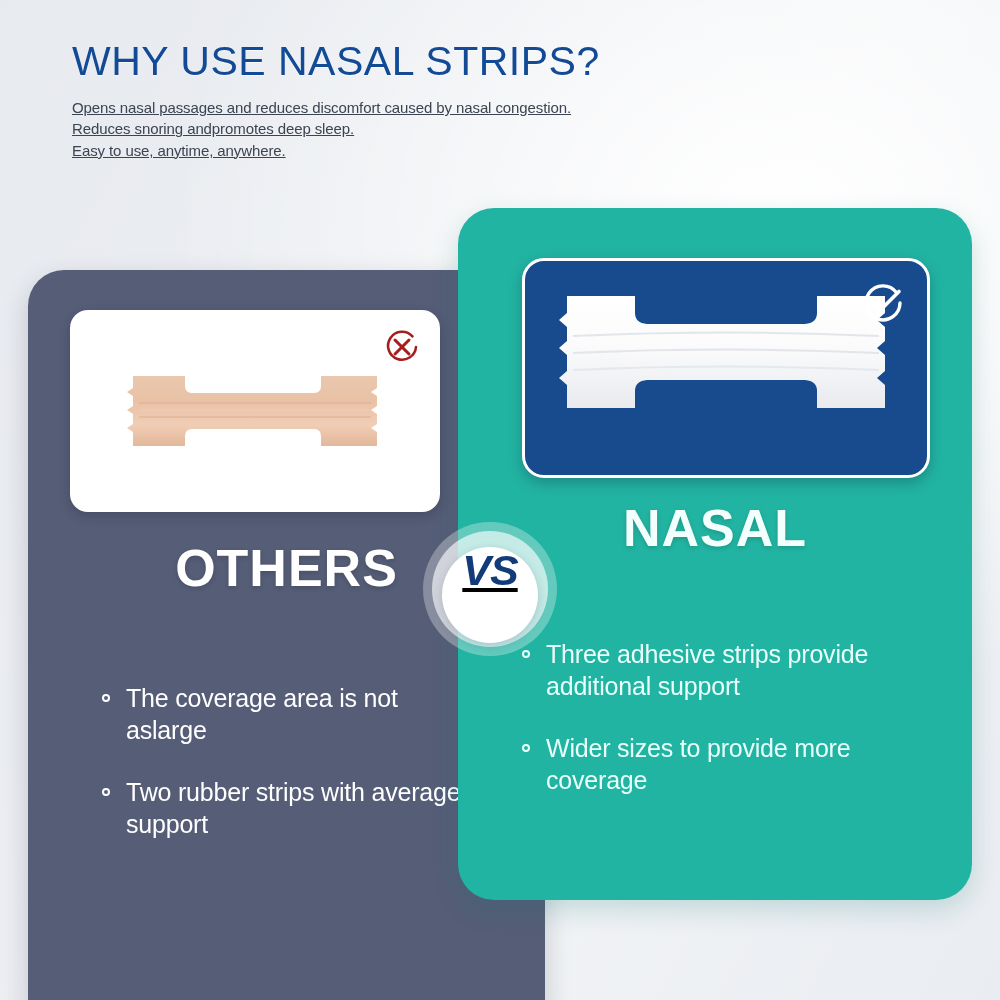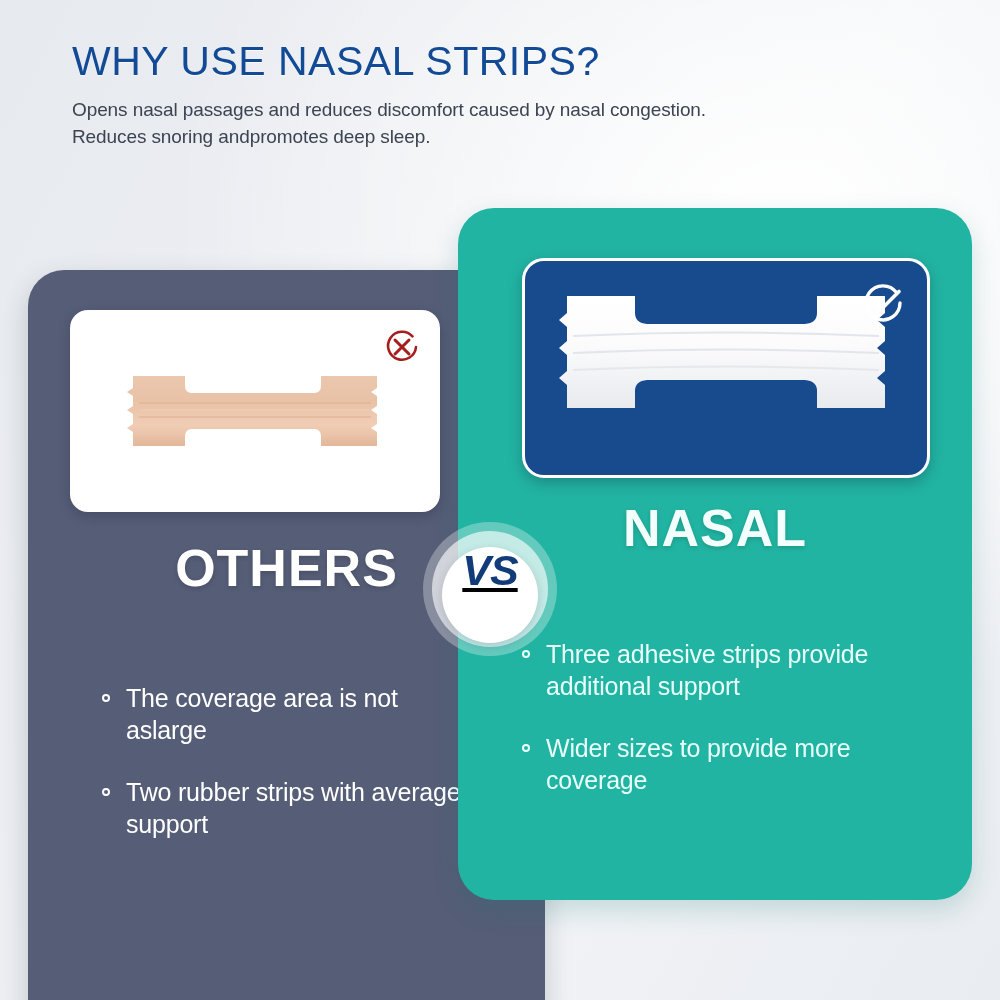--- a/index.html
+++ b/index.html
@@ -36,25 +36,26 @@
     font-size: 41px;
     font-weight: normal;
     letter-spacing: 0.5px;
     color: #124a96;
     line-height: 1.05;
     margin: 0 0 14px 0;
     white-space: nowrap;
     text-shadow: 0 1px 0 rgba(255,255,255,0.65);
   }
   .subline {
-    font-size: 19px;
+    font-size: 15px;
     color: #3c4452;
     line-height: 1.42;
     letter-spacing: -0.1px;
     white-space: nowrap;
+    text-decoration: underline;
   }
 
   
   .card {
     position: absolute;
     border-radius: 36px;
   }
   .card-others {
     left: 28px;
     top: 270px;
@@ -233,20 +234,21 @@
 </style>
 </head>
 <body>
 
 <div id="infographic">
 
   <div class="header">
     <h1 class="headline">WHY USE NASAL STRIPS?</h1>
     <div class="subline">Opens nasal passages and reduces discomfort caused by nasal congestion.</div>
     <div class="subline">Reduces snoring andpromotes deep sleep.</div>
+    <div class="subline">Easy to use, anytime, anywhere.</div>
   </div>
 
   <div class="card card-others">
 
     <div class="panel-white">
       <div class="strip-wrap">
         <svg width="370" height="202" viewBox="0 0 370 202" aria-hidden="true">
           <defs>
             <linearGradient id="beigeGrad" x1="0" y1="0" x2="0" y2="1">
               <stop offset="0%" stop-color="#eac7ae"></stop>

